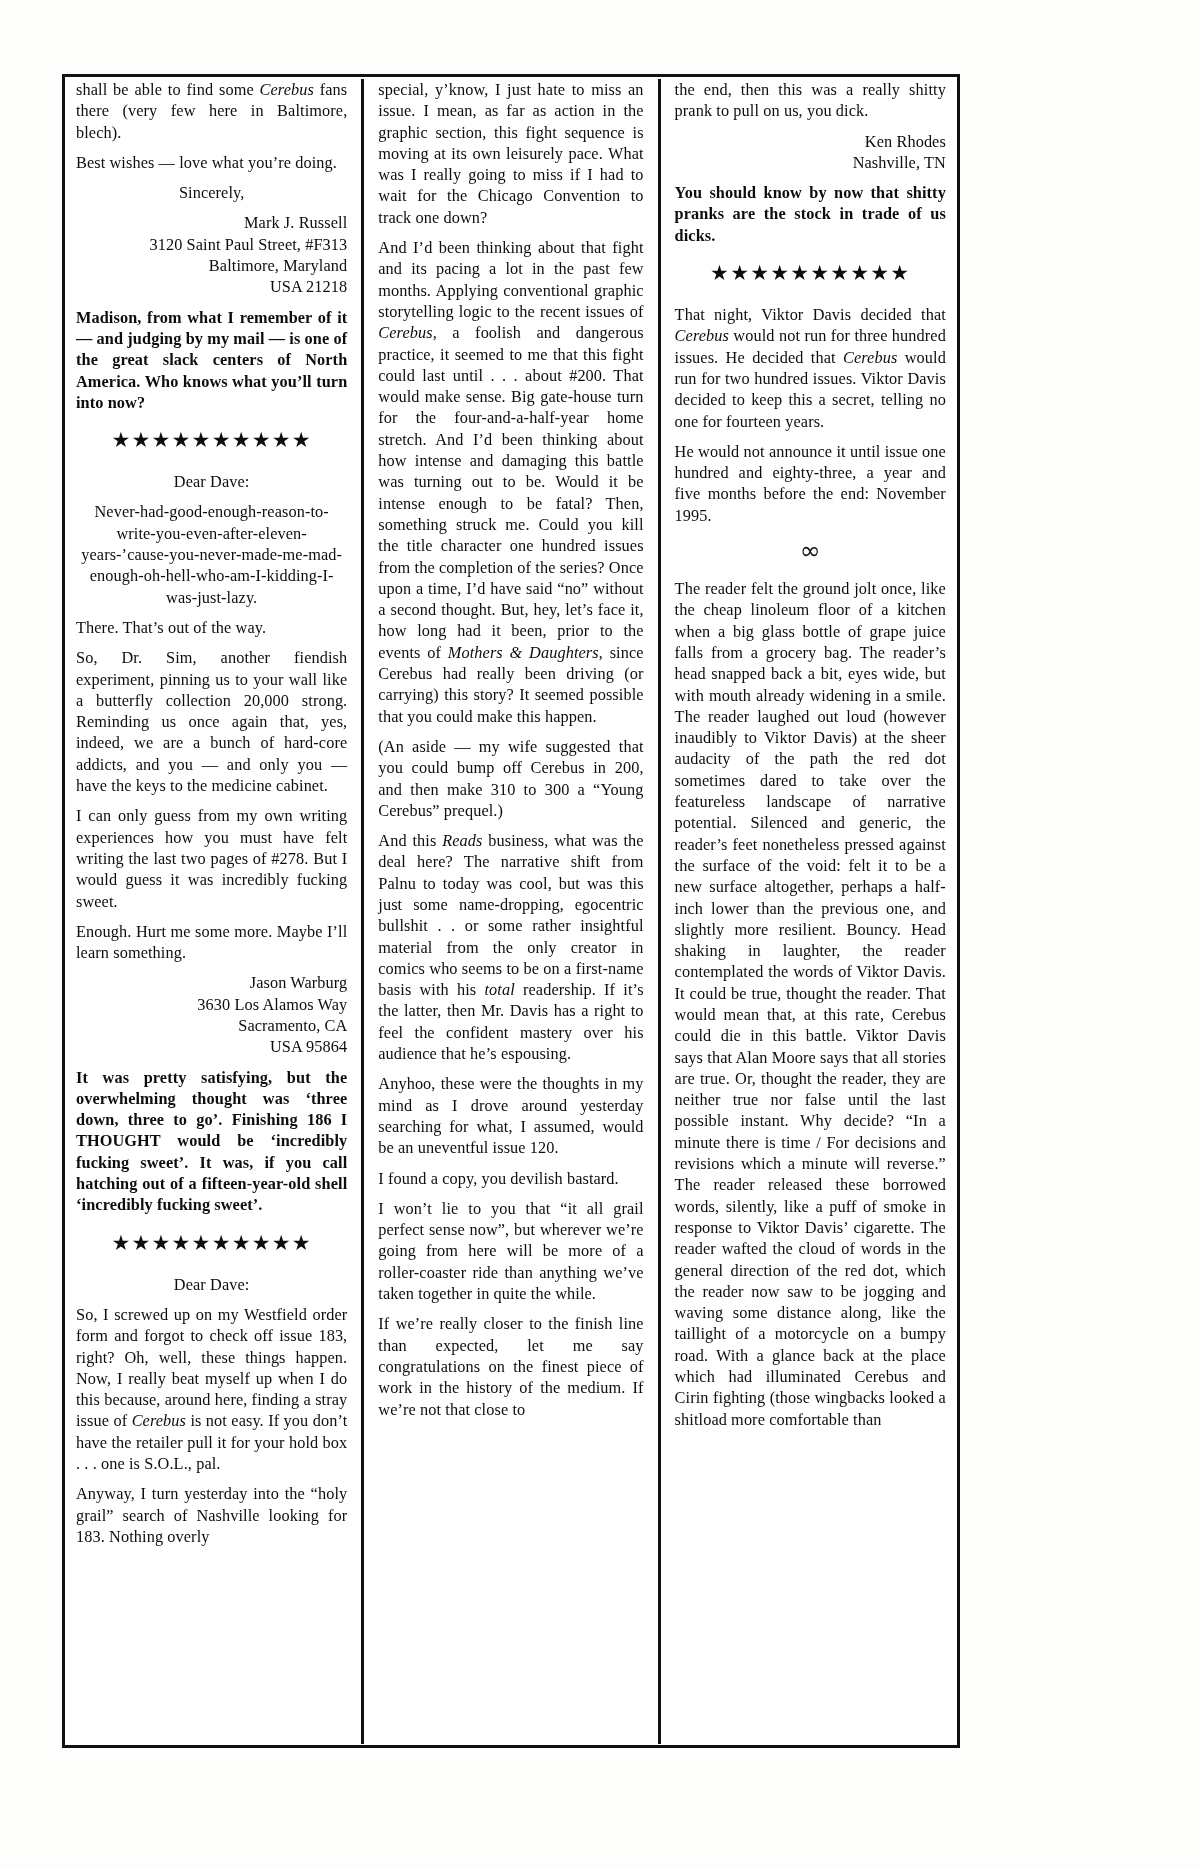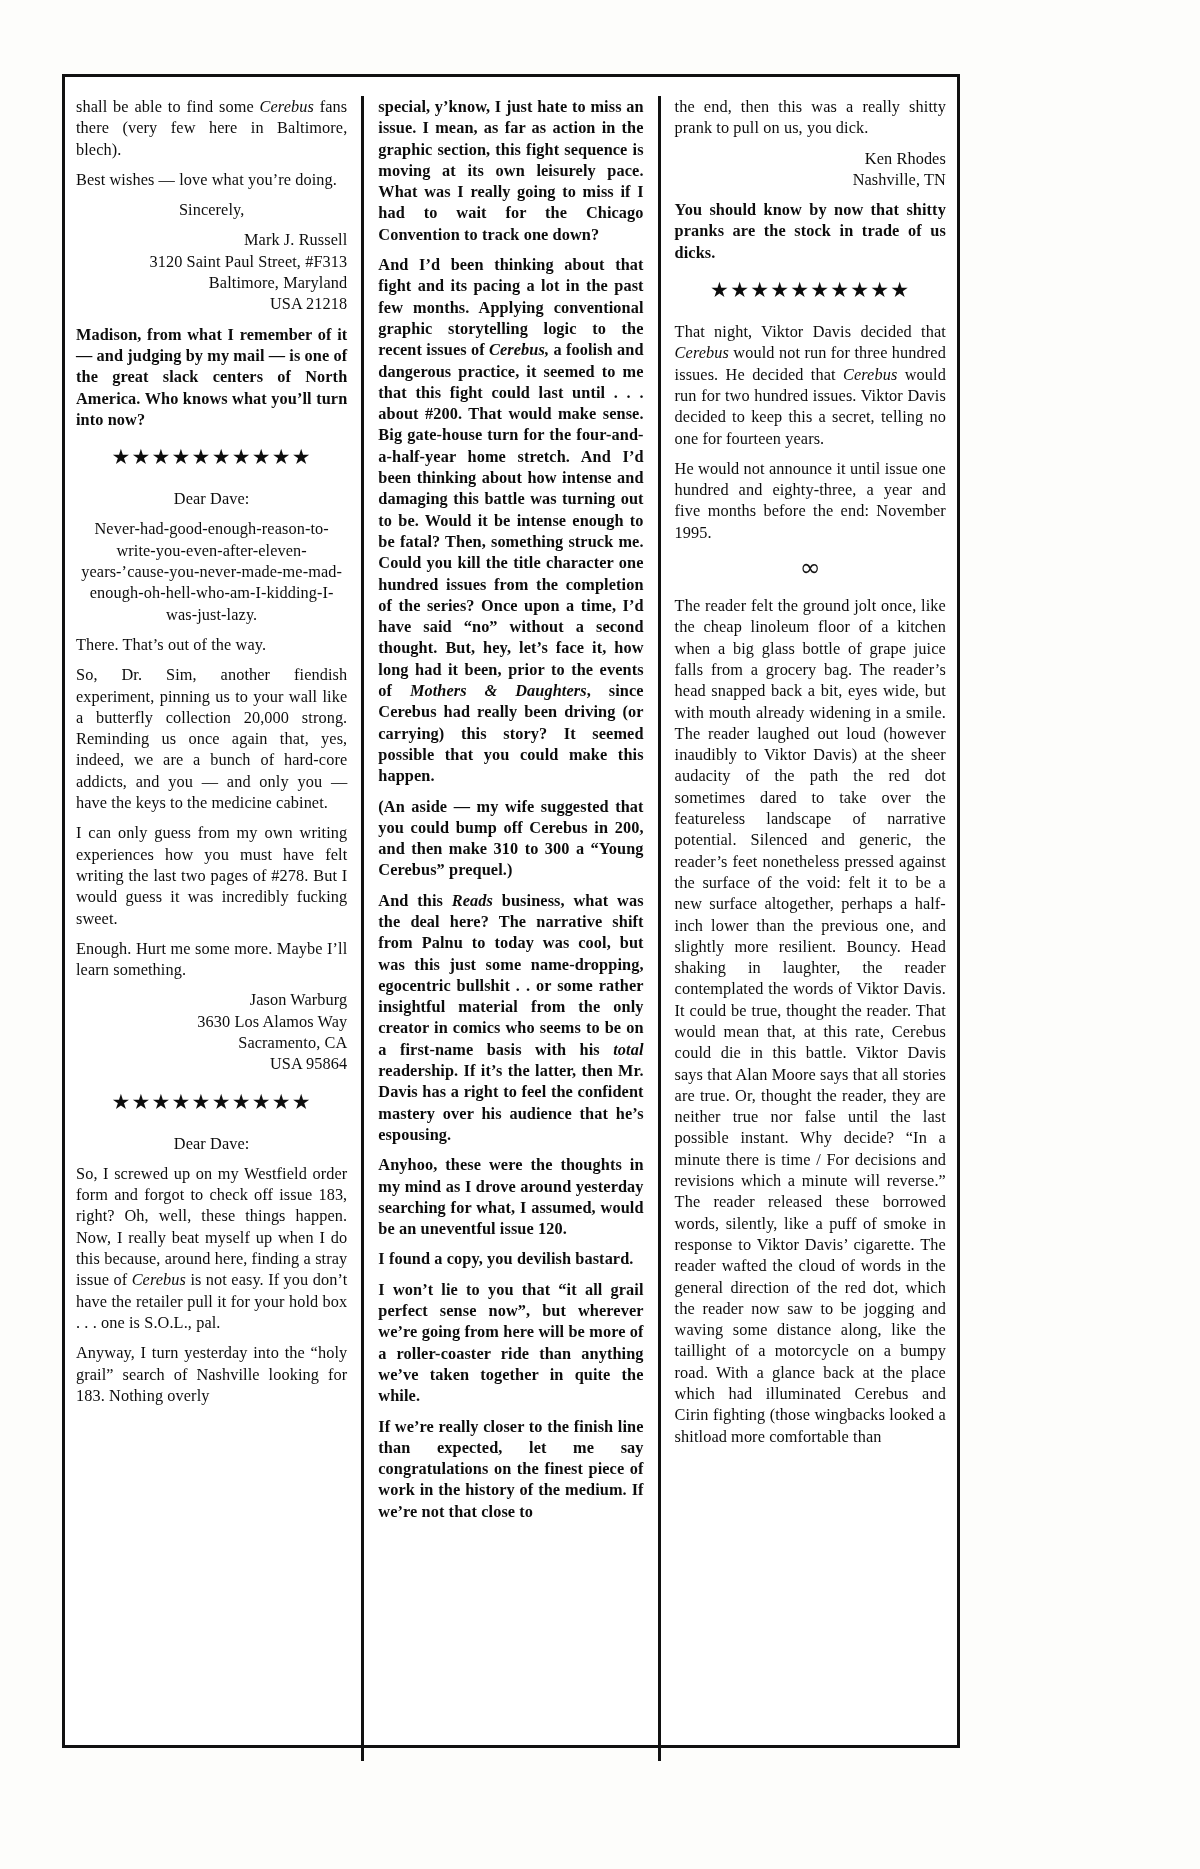--- a/index.html
+++ b/index.html
@@ -32,36 +32,36 @@
     width: 898px;
     height: 1674px;
     border: 3px solid #111;
     background: #ffffff;
     box-sizing: border-box;
   }
 
   .cols {
     position: absolute;
     left: 62px;
-    top: 87px;
+    top: 70px;
     width: 898px;
     height: 1674px;
     box-sizing: border-box;
     display: flex;
     padding: 9px 0 0 0;
   }
 
   .col {
     width: 299.3px;
     box-sizing: border-box;
     padding: 0 14px 0 14px;
     overflow: hidden;
     position: relative;
   }
-  .col.mid { border-left: 3px solid #111; border-right: 3px solid #111; font-weight: bold; }
+  .col.mid { border-left: 3px solid #111; border-right: 3px solid #111; }
 
   p {
     margin: 0 0 9px 0;
     font-size: 16.3px;
     line-height: 21.3px;
     text-align: justify;
     text-justify: inter-word;
     -webkit-hyphens: none;
     hyphens: none;
     letter-spacing: 0.1px;
@@ -129,20 +129,21 @@
 
       <p>Enough. Hurt me some more. Maybe I’ll learn something.</p>
 
       <p class="sig">
         <span>Jason Warburg</span><br>
         <span>3630 Los Alamos Way</span><br>
         <span>Sacramento, CA</span><br>
         <span>USA  95864</span>
       </p>
 
+      <p class="reply">It was pretty satisfying, but the overwhelming thought was ‘three down, three to go’. Finishing 186 I THOUGHT would be ‘incredibly fucking sweet’. It was, if you call hatching out of a fifteen-year-old shell ‘incredibly fucking sweet’.</p>
 
       <div class="stars">★★★★★★★★★★</div>
 
       <p class="noj">Dear Dave:</p>
 
       <p>So, I screwed up on my Westfield order form and forgot to check off issue 183, right? Oh, well, these things happen. Now, I really beat myself up when I do this because, around here, finding a stray issue of <em>Cerebus</em> is not easy. If you don’t have the retailer pull it for your hold box . . . one is S.O.L., pal.</p>
 
       <p>Anyway, I turn yesterday into the “holy grail” search of Nashville looking for 183. Nothing overly</p>
     </div>
 

